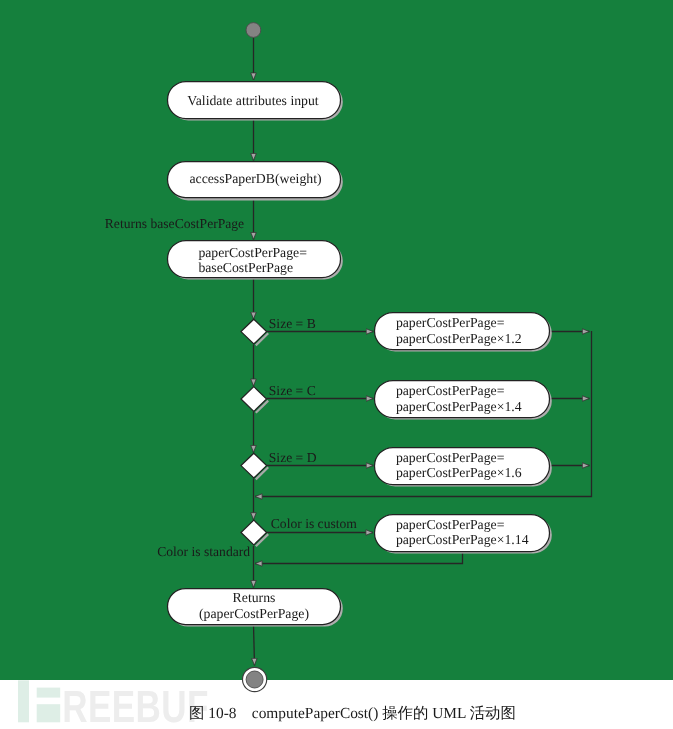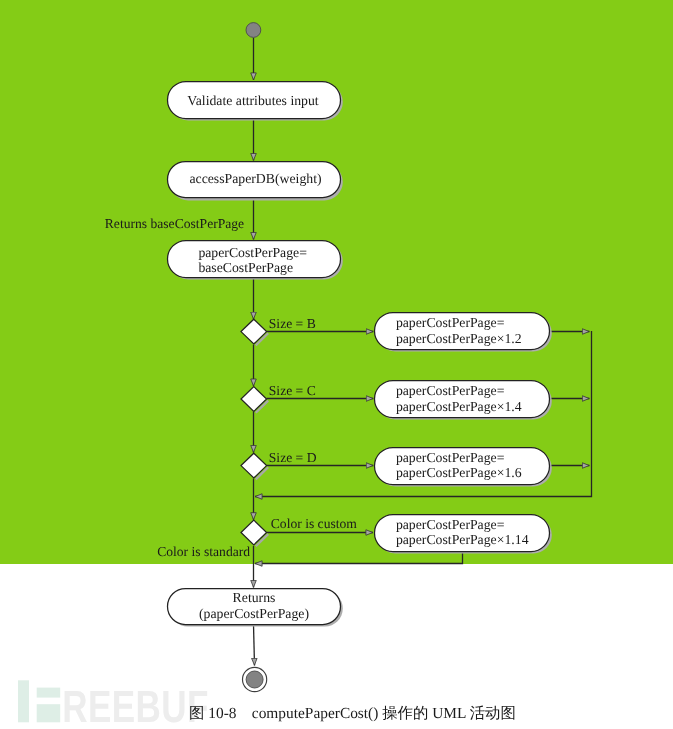--- a/index.html
+++ b/index.html
@@ -1,18 +1,18 @@
 <!DOCTYPE html>
 <html><head>
 <meta charset="utf-8">
 <style>
   html,body{margin:0;padding:0;background:#ffffff;-webkit-font-smoothing:antialiased;
              text-rendering:geometricPrecision;}
   body{width:673px;height:729px;overflow:hidden;font-family:"Liberation Serif",serif;}
-  #page{position:relative;width:673px;height:564px;background:#84cc16;}
+  #page{position:relative;width:673px;height:680px;background:#15803d;}
   #diagram{position:absolute;left:0;top:0;}
 
   .node-shape{fill:#ffffff;stroke:#222222;stroke-width:1.25;}
   .shadow{fill:#adadad;stroke:none;}
   .dshadow{fill:none;stroke:#a8a8a8;stroke-width:2.2;}
   .flow{stroke:#262626;stroke-width:1.3;fill:none;}
   .nodetext{font-family:"Liberation Serif",serif;font-size:13.75px;fill:#1a1a1a;text-anchor:middle;}
   .ltext{text-anchor:start;}
   .edgelabel{font-family:"Liberation Serif",serif;font-size:13.6px;fill:#1a1a1a;}
   .caption{position:absolute;left:189px;top:701px;}

